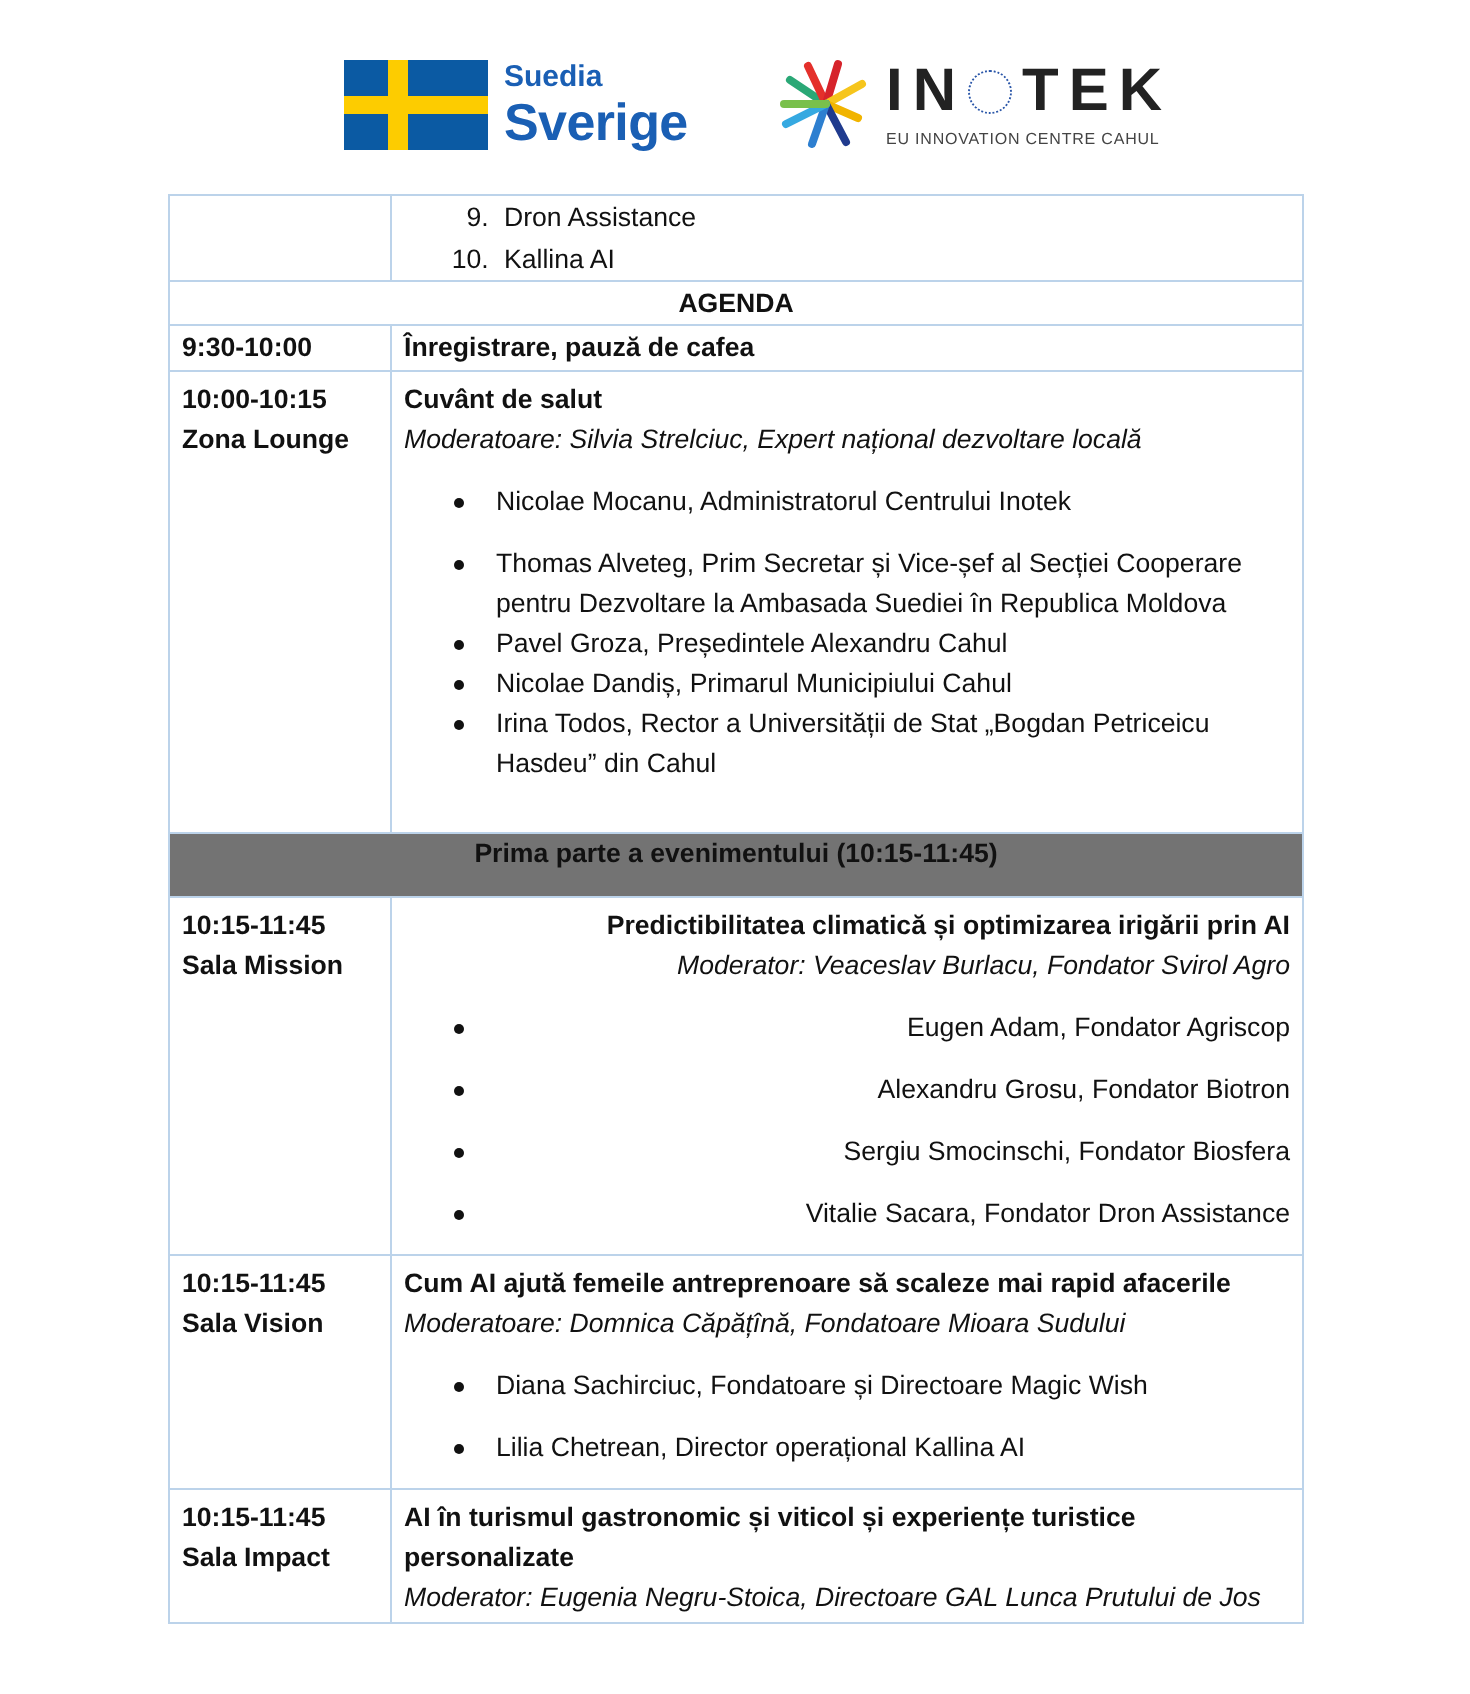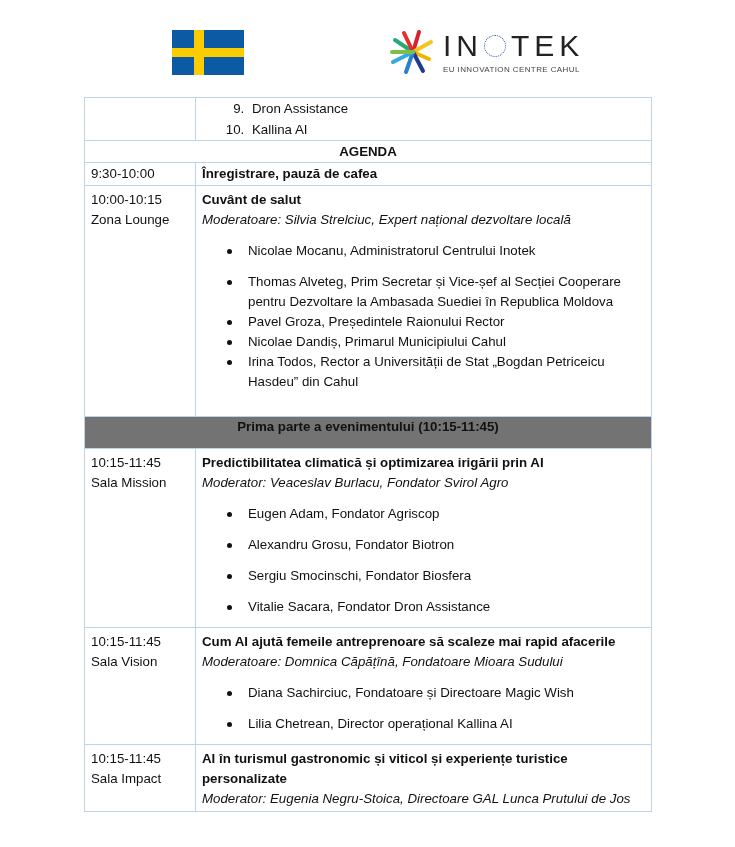--- a/index.html
+++ b/index.html
@@ -9,28 +9,28 @@
     .sweden { position: absolute; left: 172px; top: 30px; display: flex; align-items: center; }
     .flag { width: 72px; height: 45px; background: #0b5aa3; position: relative; }
     .flag .v { position: absolute; left: 22px; top: 0; width: 10px; height: 45px; background: #fdcc00; }
     .flag .h { position: absolute; left: 0; top: 18px; width: 72px; height: 9px; background: #fdcc00; }
     .sw-text { margin-left: 8px; color: #1a5fb4; line-height: 1; }
     .sw-small { font-size: 15px; font-weight: bold; }
     .sw-big { font-size: 26px; font-weight: bold; margin-top: 2px; letter-spacing: -0.3px; }
     .inotek { position: absolute; left: 389px; top: 28px; display: flex; align-items: center; }
     .burst { width: 48px; height: 48px; }
     .ino-text { margin-left: 6px; }
-    .ino-word { font-size: 30px; letter-spacing: 5px; color: #222; font-weight: 400; line-height: 1; display: flex; align-items: center; }
+    .ino-word { font-size: 30px; letter-spacing: 5px; color: #222; font-weight: 700; line-height: 1; display: flex; align-items: center; }
     .ino-o { display: inline-block; width: 22px; height: 22px; border: 1.5px dotted #2a56a8; border-radius: 50%; margin: 0 5px 0 1px; box-sizing: border-box; }
     .ino-sub { font-size: 8px; color: #444; letter-spacing: 0.4px; margin-top: 4px; }
 
     table.agenda { position: absolute; left: 84px; top: 97px; width: 568px; border-collapse: collapse; table-layout: fixed; padding-left: 17px; }
     table.agenda td { border: 1.5px solid #bcd3ea; vertical-align: top; padding: 0; }
     td.c1 { width: 110px; }
-    td.c1 .tw { padding: 4px 6px; font-weight: normal; line-height: 20px; }
+    td.c1 .tw { padding: 4px 6px; font-weight: bold; line-height: 20px; }
     .cell2 { padding: 4px 6px; line-height: 20px; }
     .title { font-weight: bold; }
     .mod { font-style: italic; }
     ol.partners { margin: 0; padding: 0 0 0 52px; line-height: 21px; }
     ol.partners li { padding-left: 4px; }
     .center-head { text-align: center; font-weight: bold; padding: 1px 0; line-height: 19px; }
     .section-head { background: #737373; text-align: center; font-weight: bold; height: 32px; line-height: 20px; padding-top: 2px; box-sizing: border-box; }
     ul.speakers { margin: 0; padding: 0 0 0 46px; list-style: none; }
     ul.speakers li { position: relative; padding-left: 0; }
     ul.speakers li::before { content: ""; position: absolute; left: -21px; top: 8px; width: 5px; height: 5px; background: #111; border-radius: 50%; }
@@ -38,20 +38,24 @@
     .sp-loose li:last-child { margin-bottom: 0; }
   </style>
 </head>
 <body>
 
 <div class="header">
   <div class="sweden">
     <div class="flag">
       <div class="v"></div>
         <div class="h"></div>
+    </div>
+    <div class="sw-text">
+      <div class="sw-small">Suedia</div>
+      <div class="sw-big">Sverige</div>
     </div>
   </div>
   <div class="inotek">
     <svg class="burst" viewBox="0 0 48 48">
       <g stroke-width="4" stroke-linecap="round">
         <line x1="24" y1="24" x2="6" y2="12" stroke="#2aa876"></line>
         <line x1="24" y1="24" x2="15" y2="5" stroke="#e4302b"></line>
         <line x1="24" y1="24" x2="30" y2="4" stroke="#d6232b"></line>
         <line x1="24" y1="24" x2="42" y2="14" stroke="#f6c51c"></line>
         <line x1="24" y1="24" x2="40" y2="31" stroke="#f1b400"></line>
@@ -103,39 +107,39 @@
         <div>Zona Lounge</div>
       </div>
     </td>
     <td>
       <div class="cell2" style="padding-bottom:24px;">
         <div class="title">Cuvânt de salut</div>
         <div class="mod">Moderatoare: Silvia Strelciuc, Expert național dezvoltare locală</div>
         <ul class="speakers" style="margin-top:11px;">
           <li style="margin-bottom:11px;">Nicolae Mocanu, Administratorul Centrului Inotek</li>
           <li>Thomas Alveteg, Prim Secretar și Vice-șef al Secției Cooperare pentru Dezvoltare la Ambasada Suediei în Republica Moldova</li>
-          <li>Pavel Groza, Președintele Raionului Rector</li>
+          <li>Pavel Groza, Președintele Alexandru Cahul</li>
           <li>Nicolae Dandiș, Primarul Municipiului Cahul</li>
           <li>Irina Todos, Rector a Universității de Stat „Bogdan Petriceicu Hasdeu” din Cahul</li>
         </ul>
       </div>
     </td>
   </tr>
   <tr>
     <td colspan="2" class="section-head">Prima parte a evenimentului (10:15-11:45)</td>
   </tr>
   <tr>
     <td class="c1">
       <div class="tw">
         <div>10:15-11:45</div>
         <div>Sala Mission</div>
       </div>
     </td>
     <td>
-      <div class="cell2" style="padding-bottom:10px;">
+      <div class="cell2" style="padding-bottom:10px;text-align:right;">
         <div class="title">Predictibilitatea climatică și optimizarea irigării prin AI</div>
         <div class="mod">Moderator: Veaceslav Burlacu, Fondator Svirol Agro</div>
         <ul class="speakers sp-loose" style="margin-top:11px;">
           <li>Eugen Adam, Fondator Agriscop</li>
           <li>Alexandru Grosu, Fondator Biotron</li>
           <li>Sergiu Smocinschi, Fondator Biosfera</li>
           <li>Vitalie Sacara, Fondator Dron Assistance</li>
         </ul>
       </div>
     </td>

